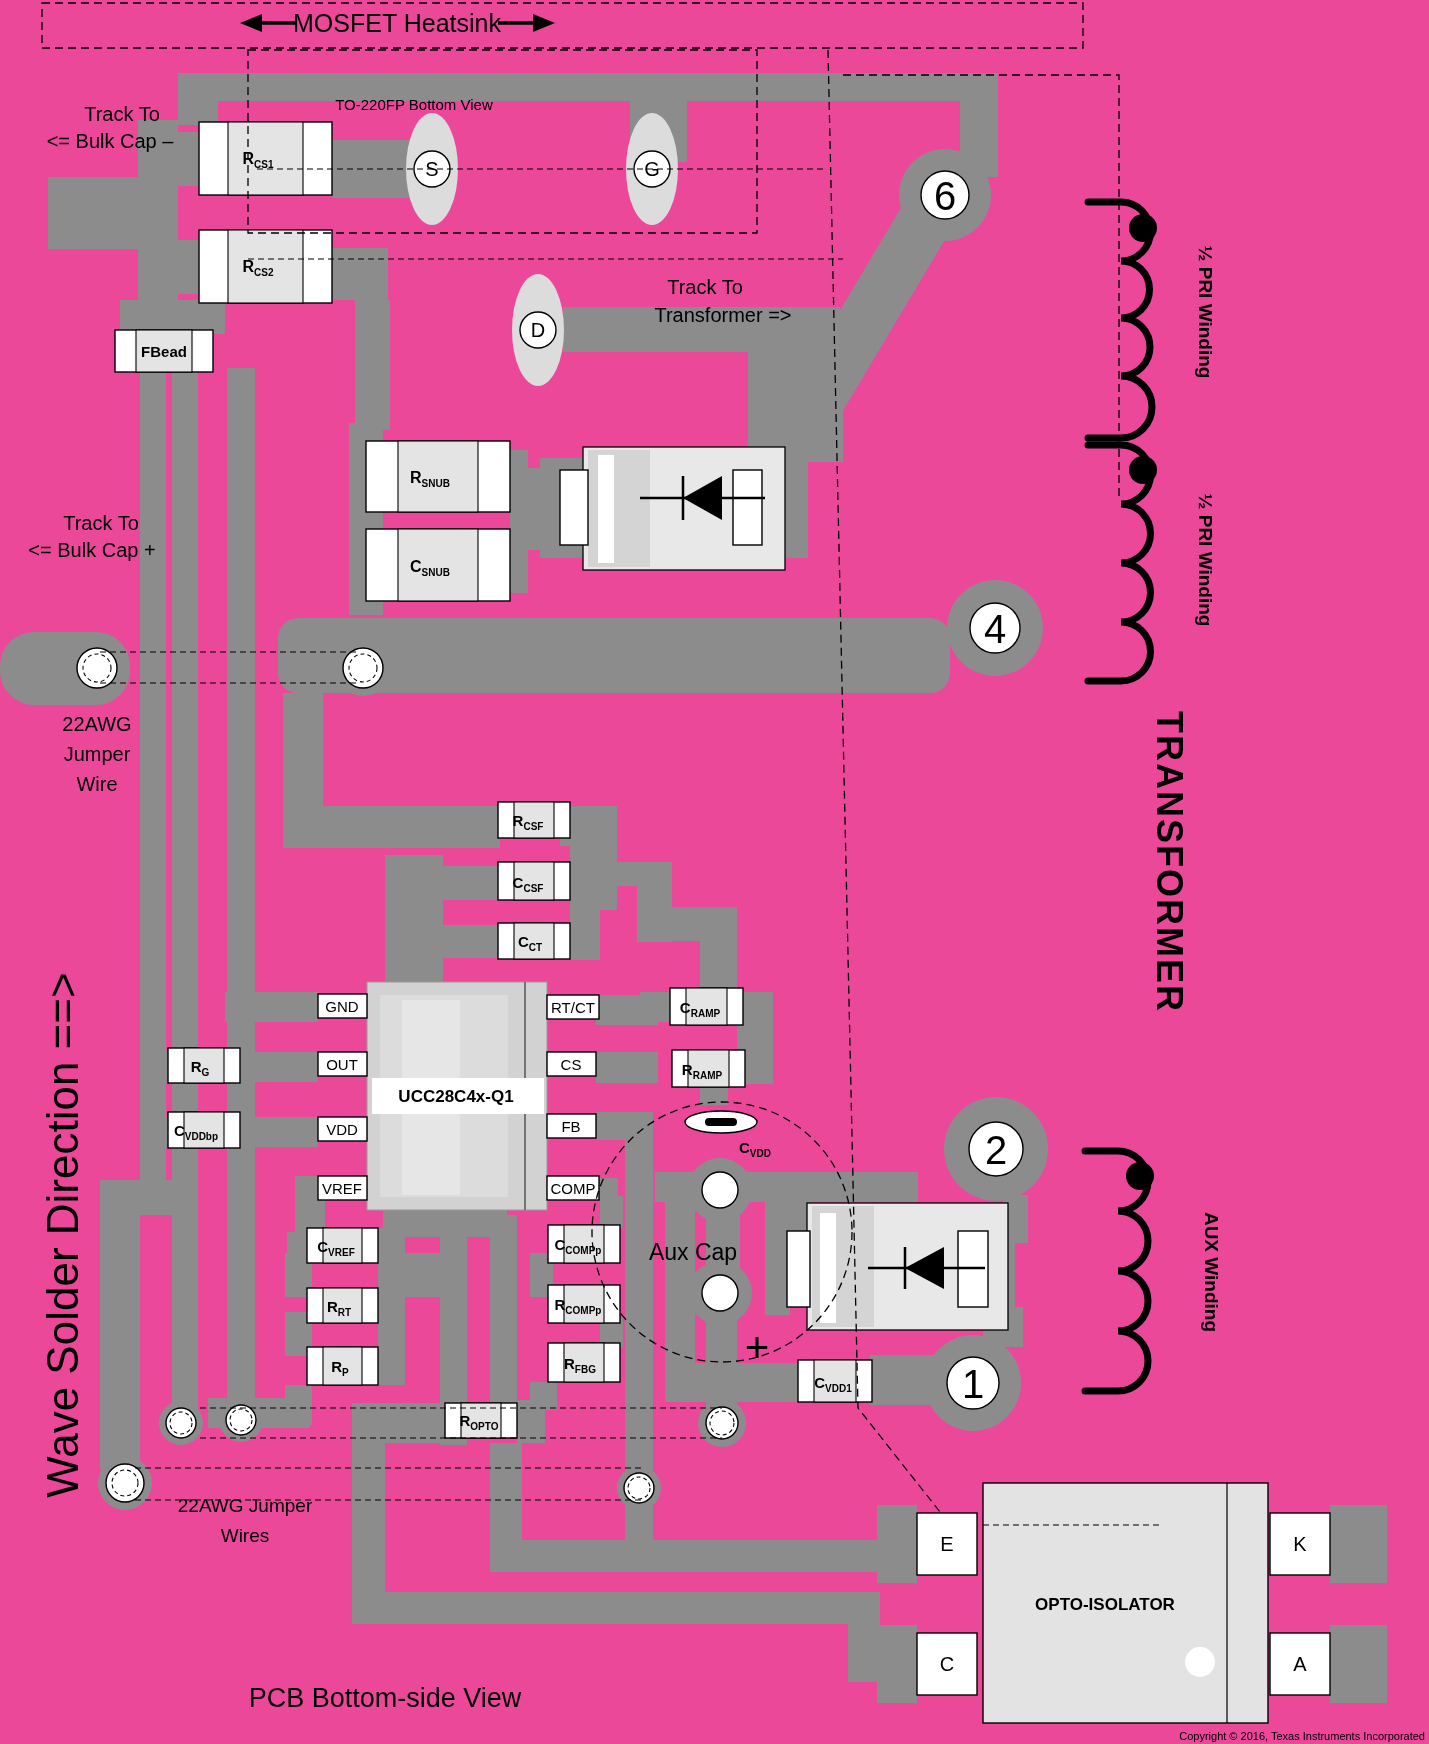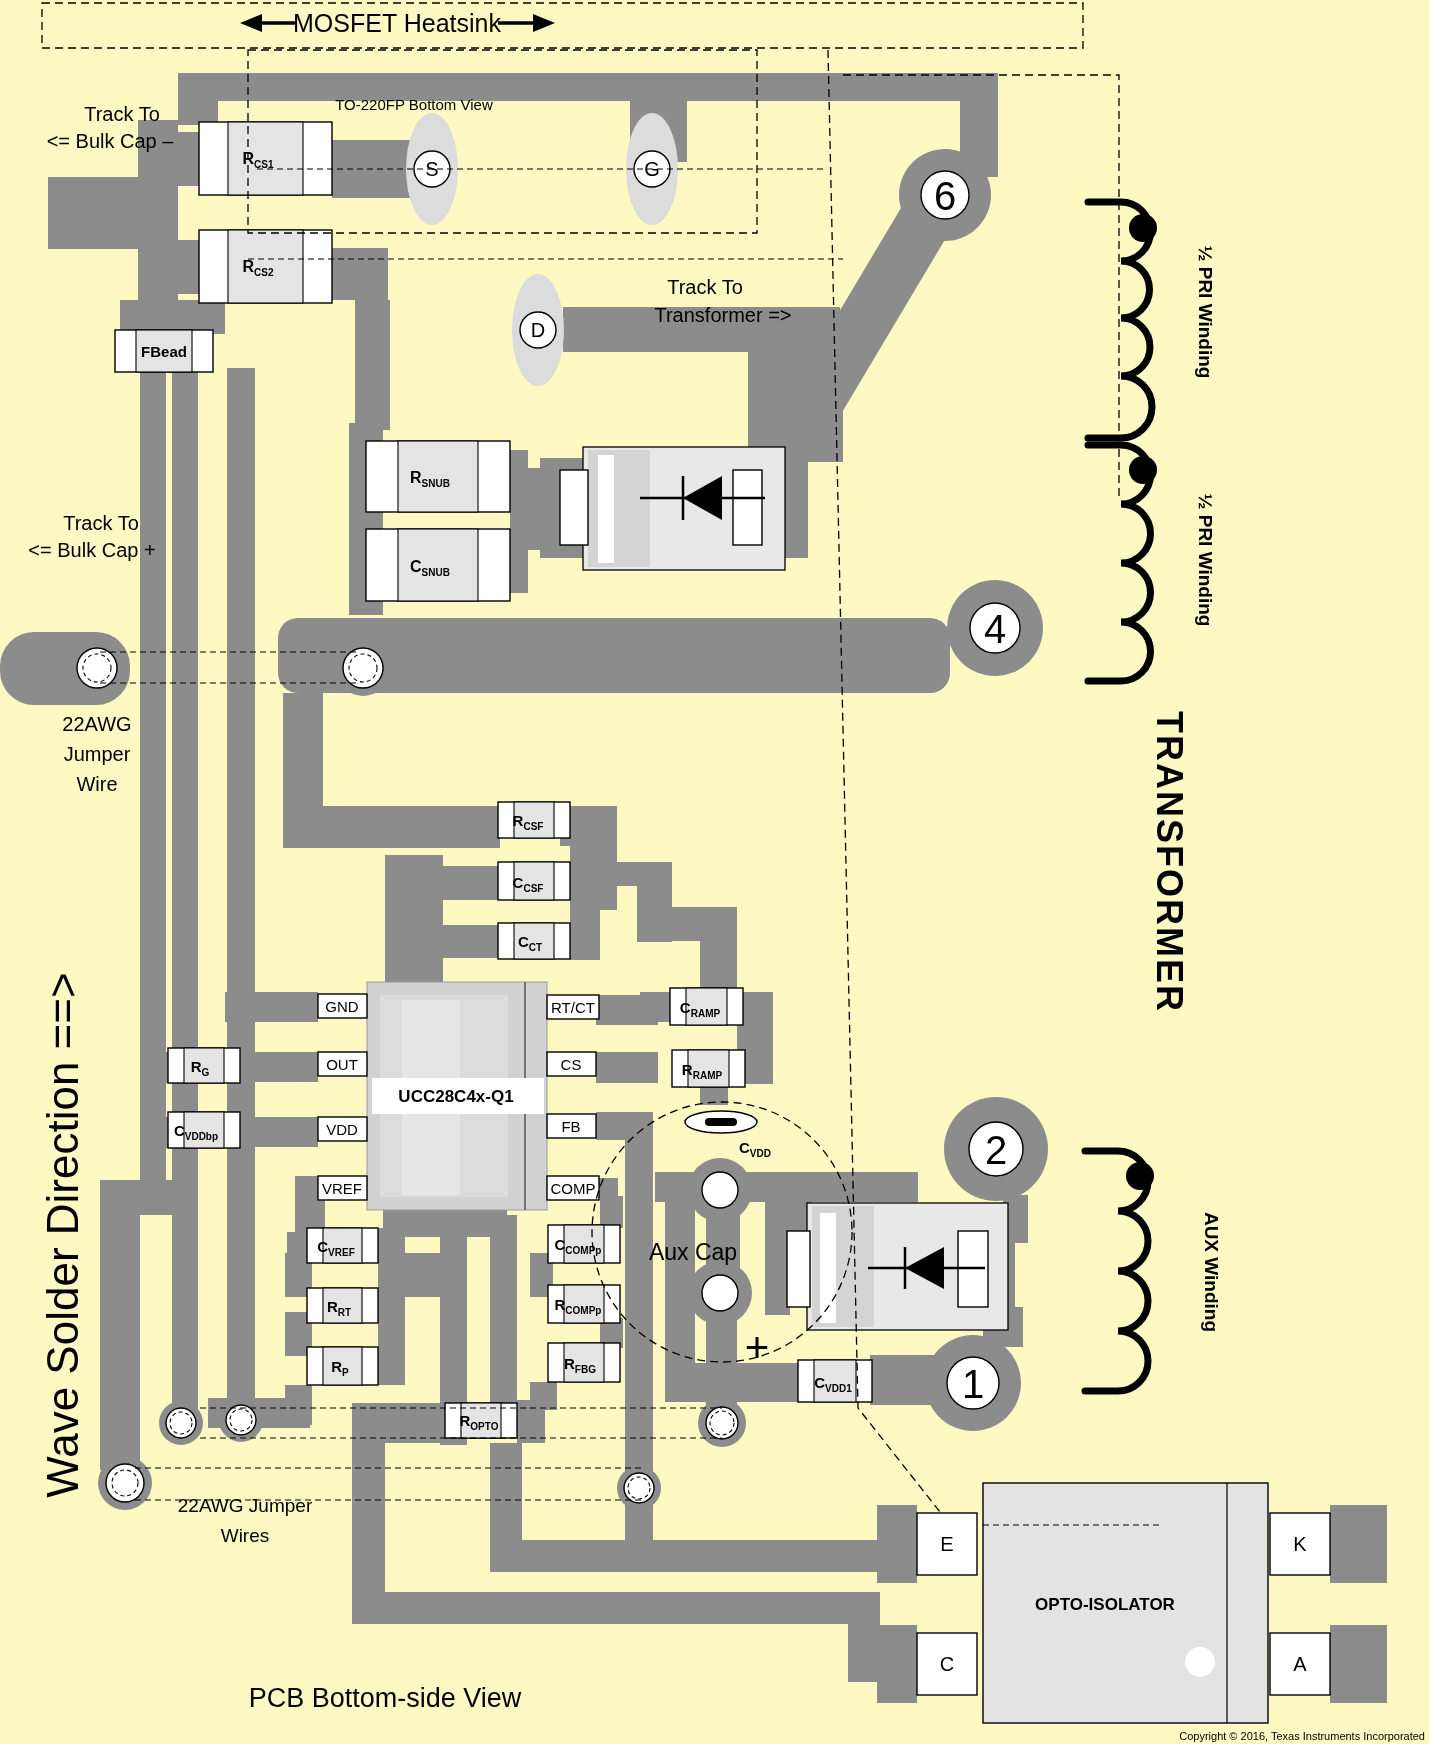--- a/index.html
+++ b/index.html
@@ -1,16 +1,16 @@
 <!DOCTYPE html>
 <html><head>
 <meta charset="utf-8">
 <style>
   html,body{margin:0;padding:0;background:#fff;}
-  .stage{width:1429px;height:1744px;position:relative;background:#fef9c3;}
+  .stage{width:1429px;height:1744px;position:relative;background:#ec4899;}
   svg{display:block;}
   text{font-family:"Liberation Sans","DejaVu Sans",sans-serif;fill:#000;}
   .trace{fill:#8c8c8c;}
   .padring{fill:#8c8c8c;}
   .hole{fill:#ffffff;stroke:#000;stroke-width:1.4;}
   .viadash{fill:none;stroke:#000;stroke-width:1.1;stroke-dasharray:4 3;}
   .padellipse{fill:#dcdcdc;}
   .chip-outer{fill:#ffffff;stroke:#000;stroke-width:1.4;}
   .chip-mid{fill:#e4e4e4;stroke:#000;stroke-width:1.1;}
   .dash{fill:none;stroke:#000;stroke-width:1.3;stroke-dasharray:8 5;}

